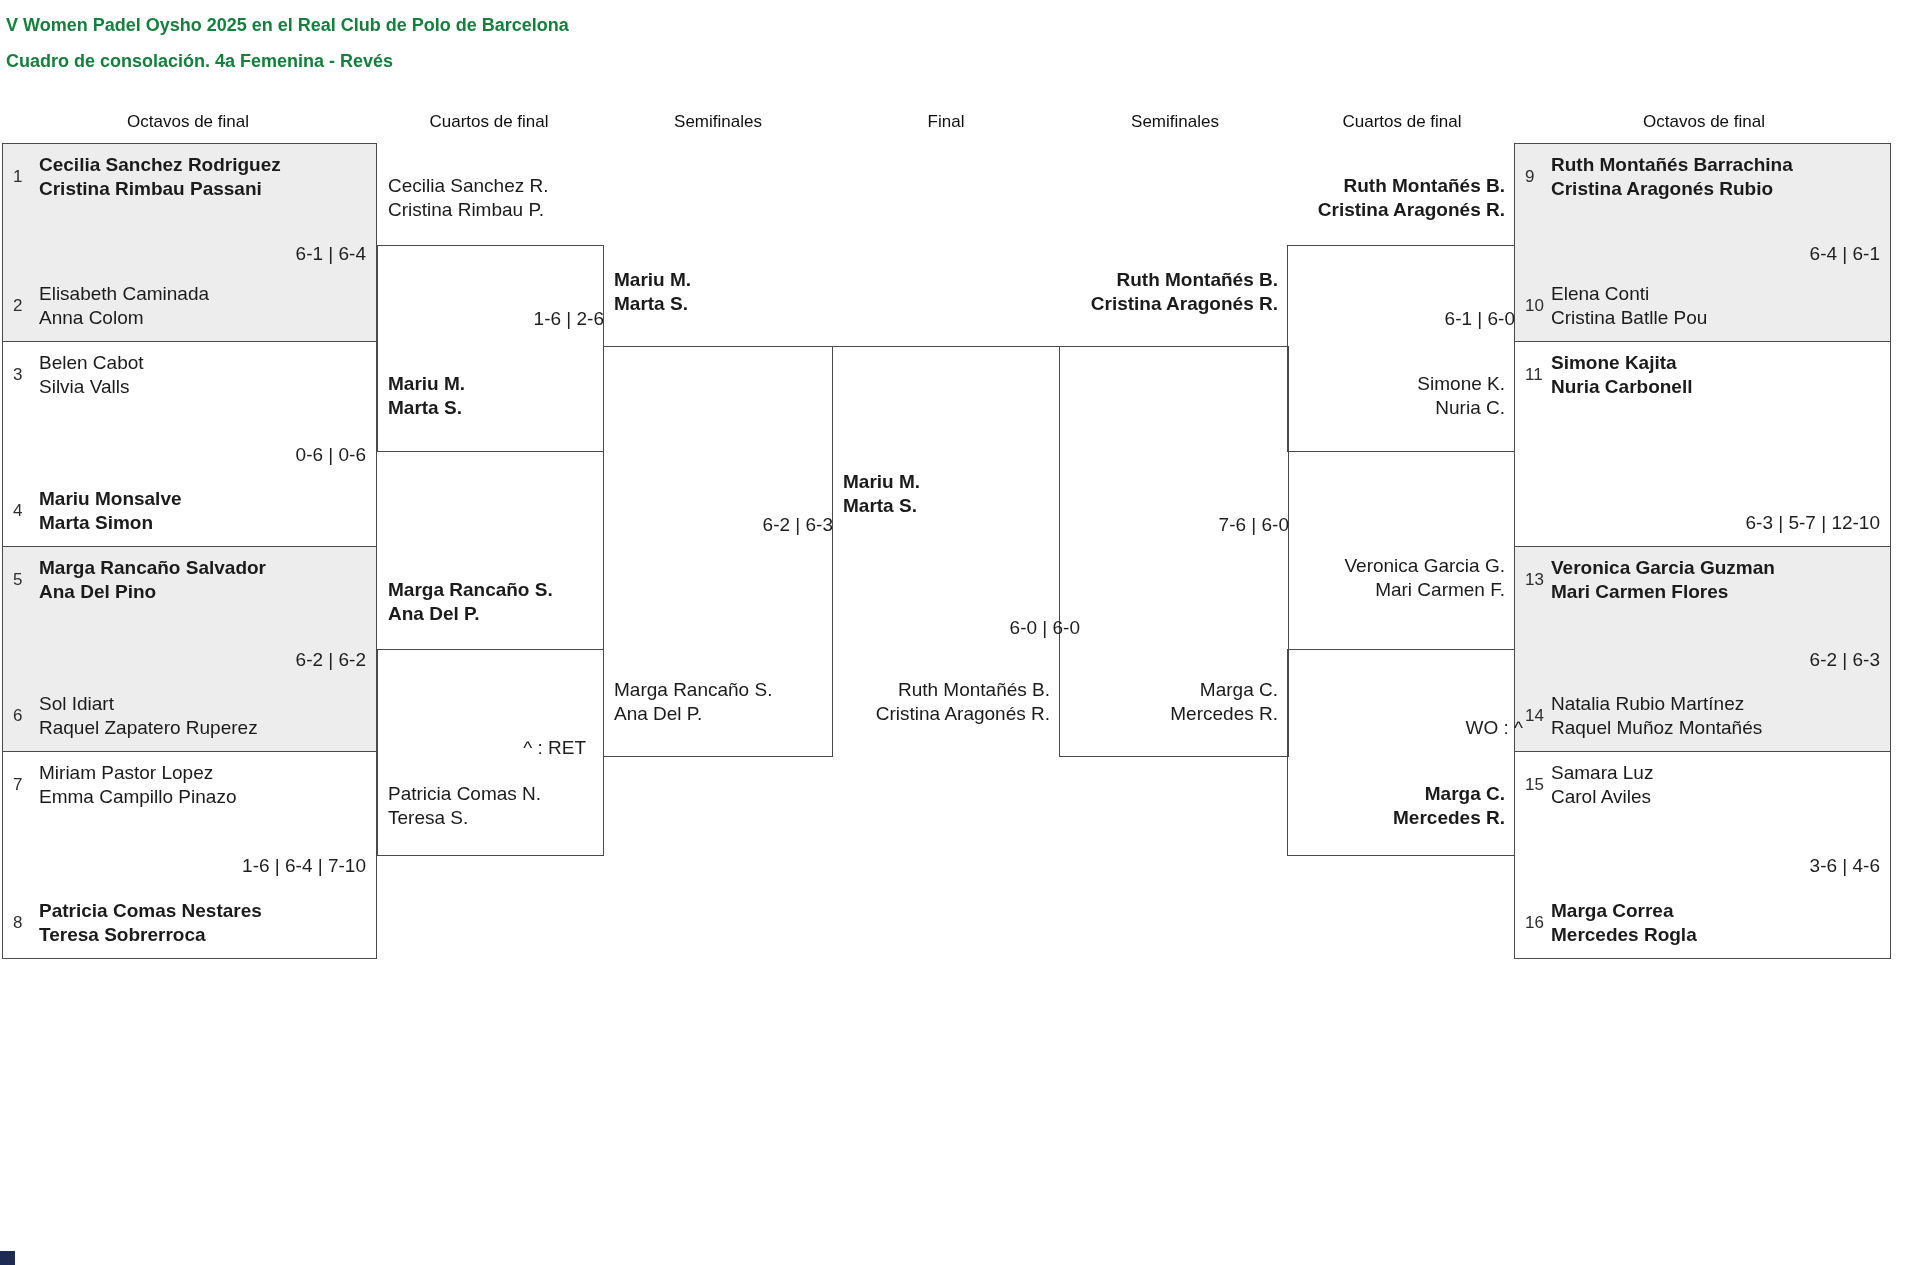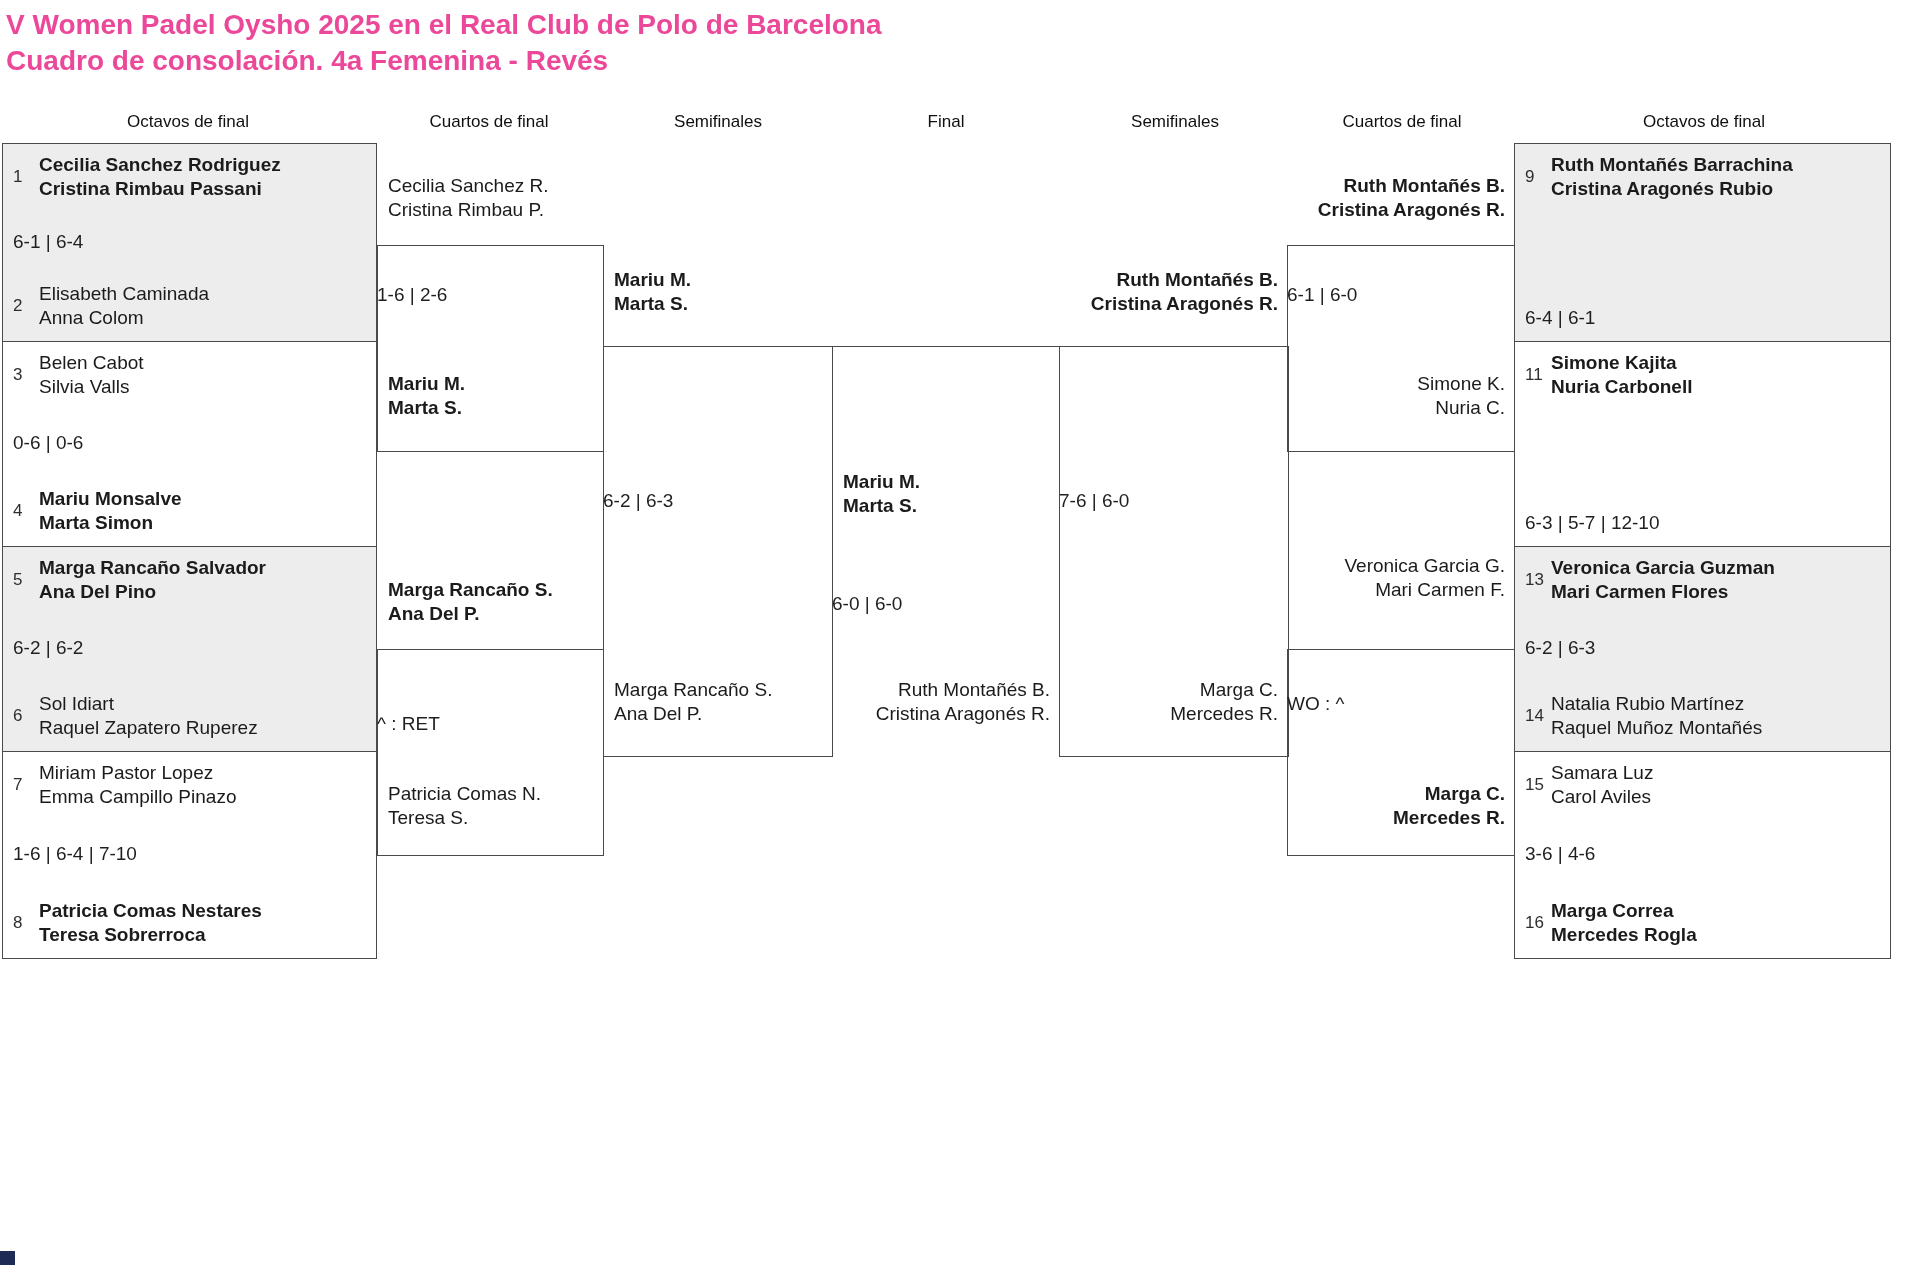--- a/index.html
+++ b/index.html
@@ -1,29 +1,29 @@
 <!DOCTYPE html>
 <html><head>
 <meta charset="utf-8">
 <style>
   html,body{margin:0;padding:0;background:#ffffff;}
   body{width:1920px;height:1265px;position:relative;font-family:"Liberation Sans",sans-serif;color:#1b1b1b;overflow:hidden;}
   .abs{position:absolute;}
-  .title{font-size:28px;line-height:34px;font-weight:bold;color:#ec4899;white-space:nowrap;}
+  .title{font-size:18px;line-height:34px;font-weight:bold;color:#15803d;white-space:nowrap;}
   .hdr{font-size:17px;line-height:20px;color:#101010;text-align:center;width:240px;font-weight:normal;}
   
   .stack{position:absolute;}
   .r16{box-sizing:border-box;border:1px solid #4a4a4a;padding:9px 10px 11px 10px;display:flex;flex-direction:column;justify-content:space-between;margin-top:-1px;background:#ffffff;}
   .r16:first-child{margin-top:0;}
   .r16.shaded{background:#ededed;}
   .pair{display:flex;align-items:center;}
   .seed{flex:0 0 26px;width:26px;font-size:17px;color:#2e2e2e;}
   .names{font-size:19px;line-height:24px;}
   .names.bold{font-weight:bold;}
-  .score-txt{font-size:19px;line-height:24px;color:#1f1f1f;text-align:left;}
+  .score-txt{font-size:19px;line-height:24px;color:#1f1f1f;text-align:right;margin-top:24px;}
   
   .obox{position:absolute;border:1px solid #4a4a4a;box-sizing:border-box;background:transparent;}
   .topline{position:absolute;height:0;border-top:1px solid #4a4a4a;}
   .team{font-size:19px;line-height:24px;white-space:nowrap;}
   .team.bold{font-weight:bold;}
   .tr{text-align:right;}
   .logo-frag{position:absolute;left:0;top:1251px;width:15px;height:14px;}
 </style>
 </head>
 <body>
@@ -113,20 +113,27 @@
 <div class="stack" style="left:1514px;top:143px;width:377px">
   <div class="r16 shaded" style="height:199px">
     <div class="pair">
         <div class="seed">9</div>
       <div class="names bold">
           <div>Ruth Montañés Barrachina</div>
           <div>Cristina Aragonés Rubio</div>
         </div>
       </div>
     <div class="score-txt">6-4 | 6-1</div>
+    <div class="pair">
+        <div class="seed">10</div>
+      <div class="names">
+          <div>Elena Conti</div>
+          <div>Cristina Batlle Pou</div>
+        </div>
+      </div>
   </div>
   <div class="r16" style="height:206px">
     <div class="pair">
         <div class="seed">11</div>
       <div class="names bold">
           <div>Simone Kajita</div>
           <div>Nuria Carbonell</div>
         </div>
       </div>
     <div class="score-txt">6-3 | 5-7 | 12-10</div>

